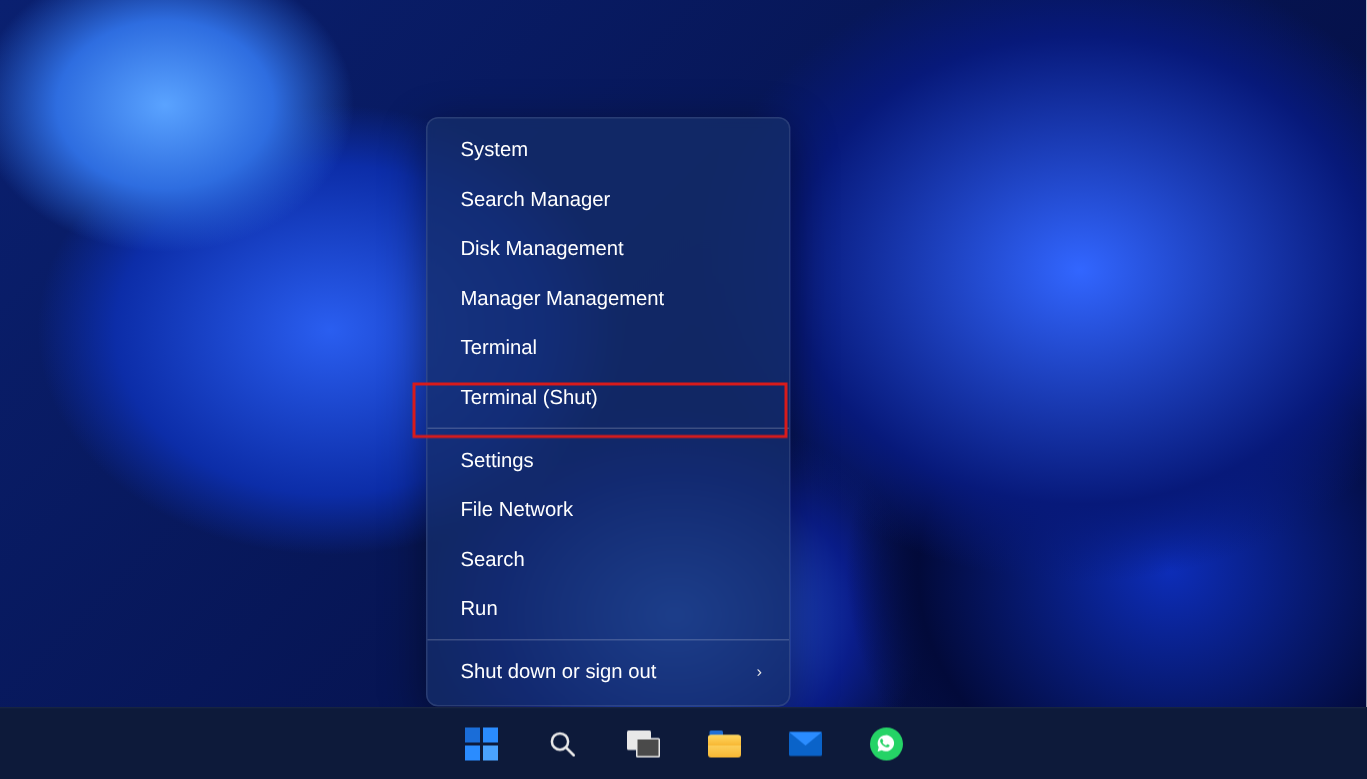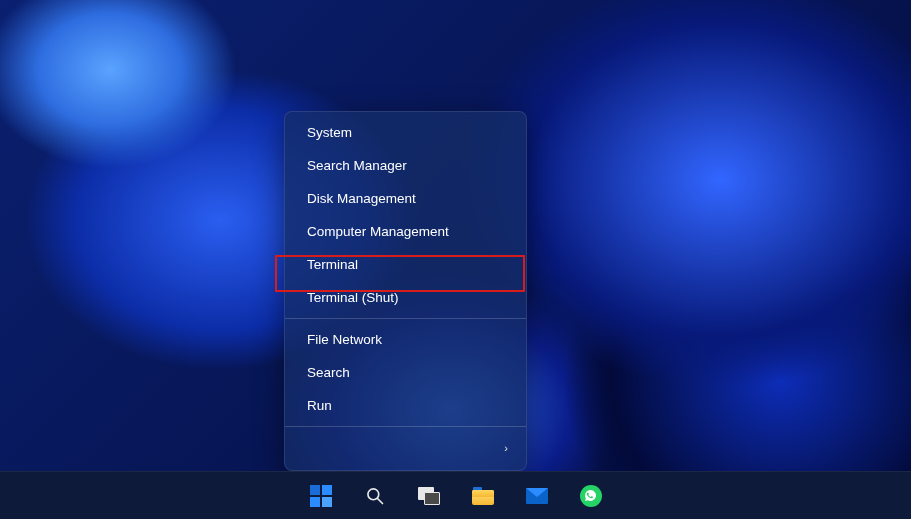--- a/index.html
+++ b/index.html
@@ -113,44 +113,48 @@
   <div class="menu-item">
       <span>System</span>
     </div>
   <div class="menu-item">
       <span>Search Manager</span>
     </div>
   <div class="menu-item">
       <span>Disk Management</span>
     </div>
   <div class="menu-item">
-      <span>Computer Management</span>
+      <span>Manager Management</span>
     </div>
   <div class="menu-item">
       <span>Terminal</span>
     </div>
   <div class="menu-item">
       <span>Terminal (Shut)</span>
     </div>
 
   <div class="menu-sep"></div>
 
+  <div class="menu-item" id="settings-row">
+      <span>Settings</span>
+    </div>
   <div class="menu-item">
       <span>File Network</span>
     </div>
   <div class="menu-item">
       <span>Search</span>
     </div>
   <div class="menu-item">
       <span>Run</span>
     </div>
 
   <div class="menu-sep"></div>
 
   <div class="menu-item">
+    <span>Shut down or sign out</span>
     <span class="chevron">›</span>
   </div>
 </div>
 
 <div class="highlight-box" id="hl" style="top: 255px;"></div>
 
 <div class="taskbar">
   <div class="tb-btn">
     <div class="start-grid">
         <span></span>

